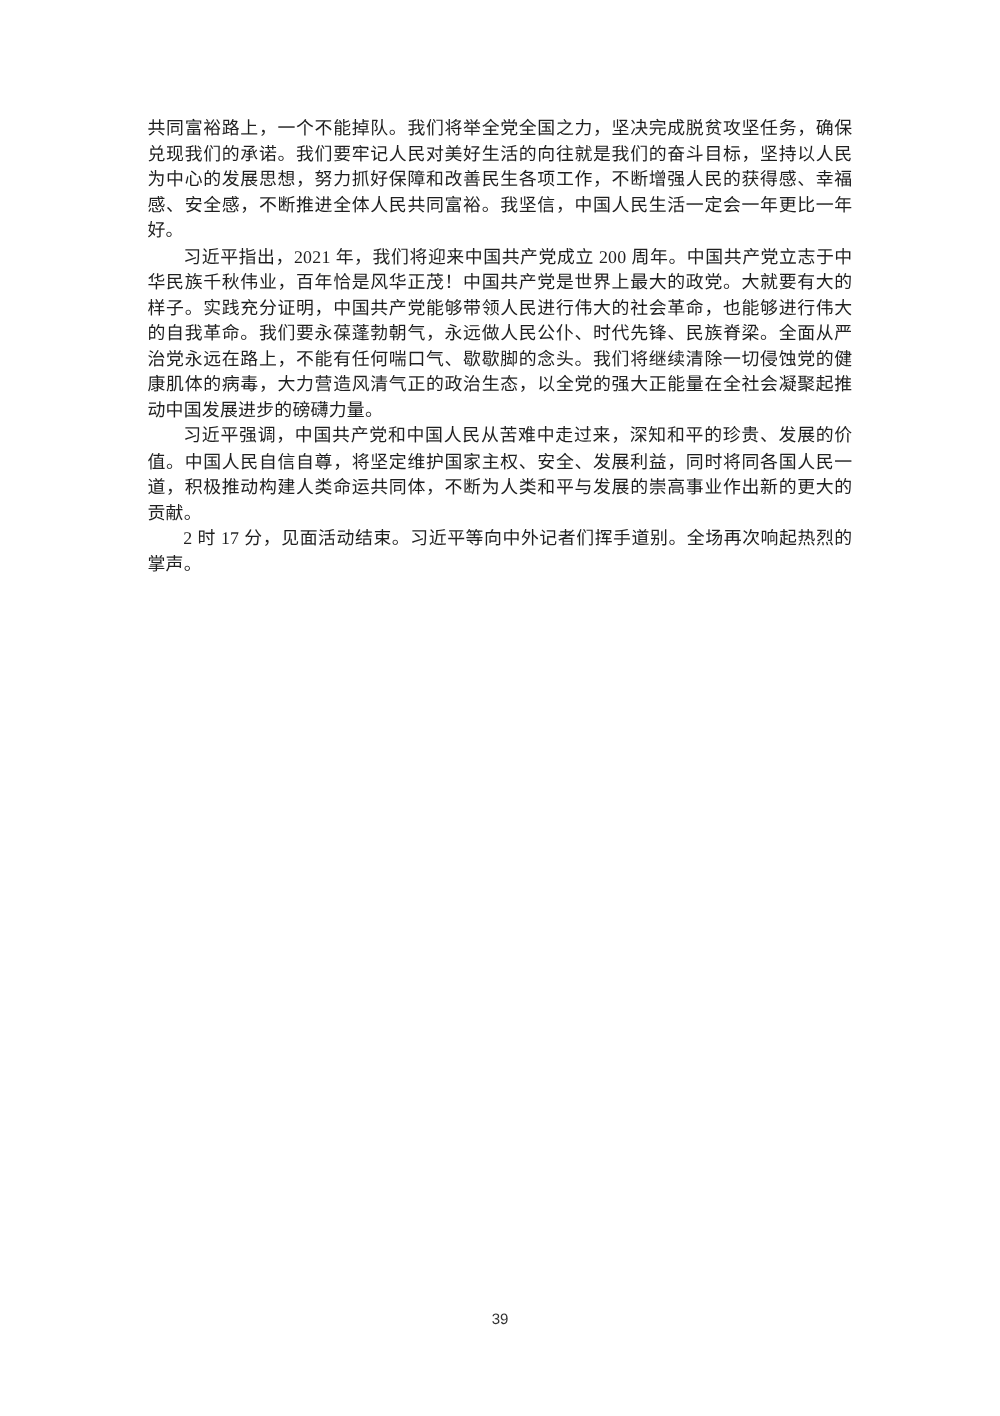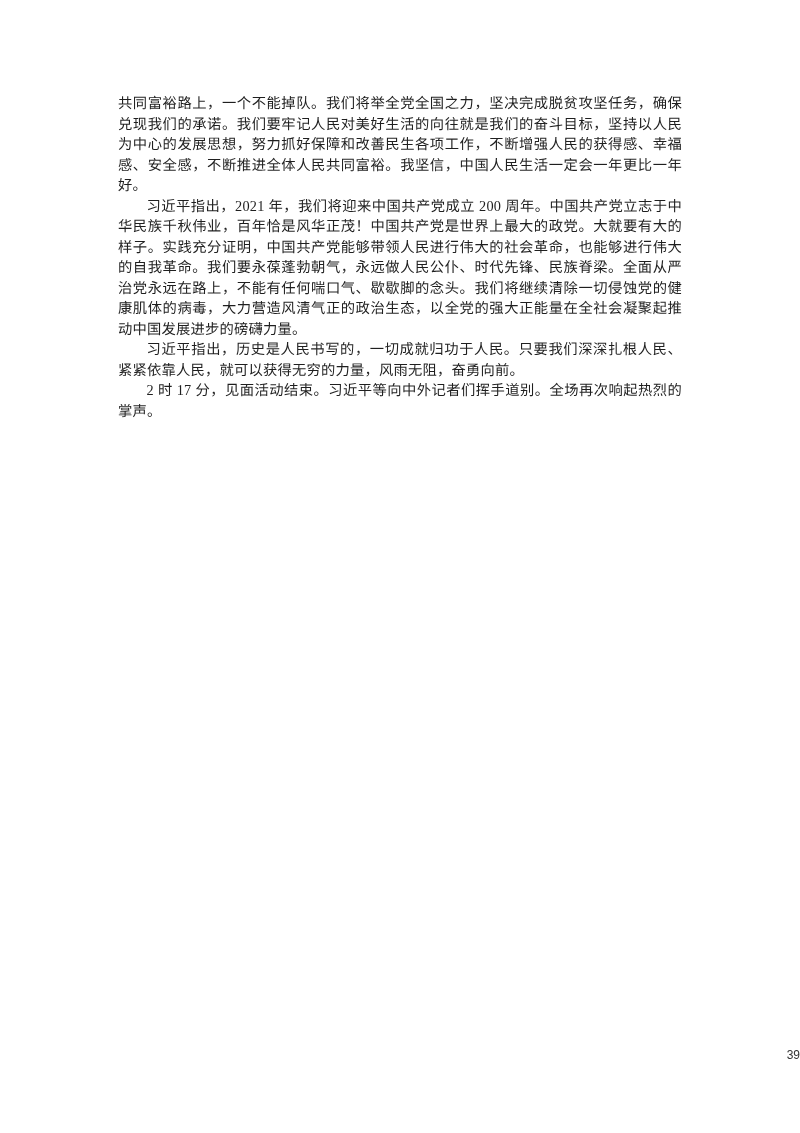--- a/index.html
+++ b/index.html
@@ -38,31 +38,31 @@
 
   .para.indent {
     text-indent: 2em;
   }
 
   .page-number {
     position: absolute;
     left: 0;
     right: 0;
     top: 1048px;
-    text-align: right;
+    text-align: center;
     font-size: 12px;
     color: #333333;
     font-family: "Liberation Sans", "DejaVu Sans", sans-serif;
   }
 </style>
 </head>
 <body>
 
 <div class="page">
   <div class="content">
     <p class="para">共同富裕路上，一个不能掉队。我们将举全党全国之力，坚决完成脱贫攻坚任务，确保兑现我们的承诺。我们要牢记人民对美好生活的向往就是我们的奋斗目标，坚持以人民为中心的发展思想，努力抓好保障和改善民生各项工作，不断增强人民的获得感、幸福感、安全感，不断推进全体人民共同富裕。我坚信，中国人民生活一定会一年更比一年好。</p>
     <p class="para indent">习近平指出，2021 年，我们将迎来中国共产党成立 200 周年。中国共产党立志于中华民族千秋伟业，百年恰是风华正茂！中国共产党是世界上最大的政党。大就要有大的样子。实践充分证明，中国共产党能够带领人民进行伟大的社会革命，也能够进行伟大的自我革命。我们要永葆蓬勃朝气，永远做人民公仆、时代先锋、民族脊梁。全面从严治党永远在路上，不能有任何喘口气、歇歇脚的念头。我们将继续清除一切侵蚀党的健康肌体的病毒，大力营造风清气正的政治生态，以全党的强大正能量在全社会凝聚起推动中国发展进步的磅礴力量。</p>
-    <p class="para indent">习近平指出，历史是人民书写的，一切成就归功于人民。只要我们深深扎根人民、紧紧依靠人民，就可以获得无穷的力量，风雨无阻，奋勇向前。</p>
+    <p class="para indent">习近平强调，中国共产党和中国人民从苦难中走过来，深知和平的珍贵、发展的价值。中国人民自信自尊，将坚定维护国家主权、安全、发展利益，同时将同各国人民一道，积极推动构建人类命运共同体，不断为人类和平与发展的崇高事业作出新的更大的贡献。</p>
     <p class="para indent">2 时 17 分，见面活动结束。习近平等向中外记者们挥手道别。全场再次响起热烈的掌声。</p>
   </div>
 
   <div class="page-number">39</div>
 </div>
 
 </body></html>

